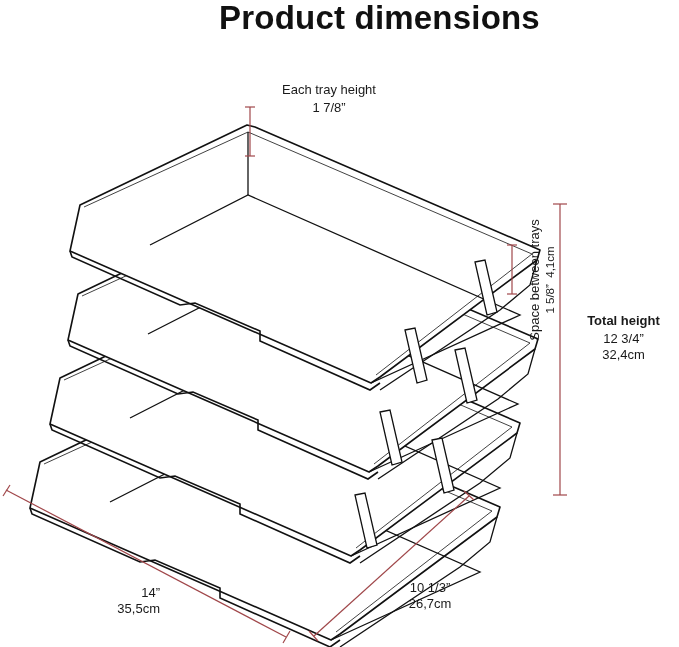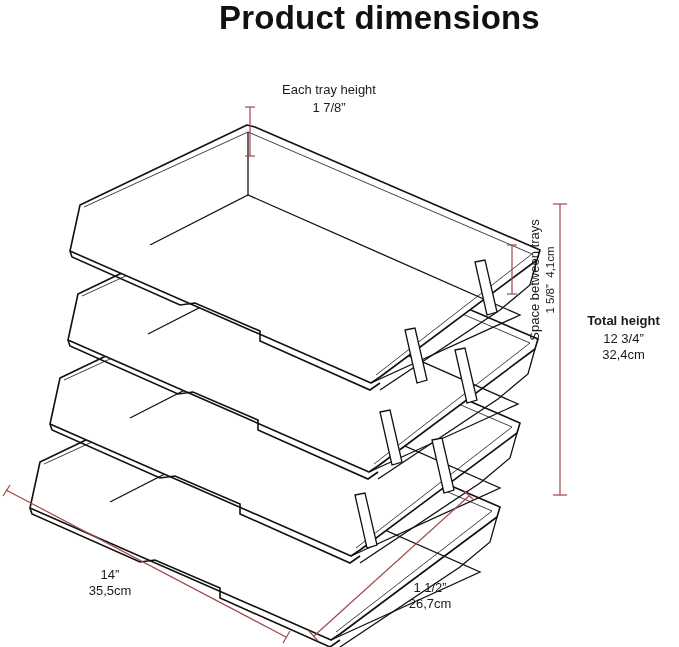--- a/index.html
+++ b/index.html
@@ -4,21 +4,21 @@
   <style>
     html, body { margin: 0; padding: 0; background: #ffffff; }
     body { width: 679px; height: 647px; position: relative; overflow: hidden; font-family: "Liberation Sans", "DejaVu Sans", sans-serif; color: #111; }
     .title { position: absolute; left: 0; top: 0; width: 679px; text-align: center; font-weight: bold; font-size: 33px; line-height: 36px; letter-spacing: 0.2px; color: #111; padding-left: 40px; }
     .label { position: absolute; text-align: center; color: #1a1a1a; }
     .label .head { font-size: 13px; line-height: 20px; }
     .label .v { font-size: 13px; line-height: 16px; }
     .label .bold { font-weight: bold; }
     #lbl-tray { left: 229px; top: 80px; width: 200px; }
     #lbl-total { left: 566px; top: 311px; width: 115px; }
-    #lbl-width { left: 60px; top: 567px; width: 100px; }
+    #lbl-width { left: 60px; top: 585px; width: 100px; text-align: right; }
     #lbl-depth { left: 380px; top: 580px; width: 100px; }
     #lbl-space { position: absolute; left: 470px; top: 262px; width: 150px; height: 36px; transform: rotate(-90deg); transform-origin: center center; text-align: center; }
     #lbl-space .head { font-size: 13px; line-height: 16px; }
     #lbl-space .v { font-size: 11.5px; line-height: 14px; }
     svg { position: absolute; left: 0; top: 0; }
   </style>
 </head>
 <body>
 
 <div class="title">Product dimensions</div>
@@ -116,15 +116,15 @@
   <div class="v">12 3/4”</div>
   <div class="v">32,4cm</div>
 </div>
 
 <div class="label" id="lbl-width">
   <div class="v">14”</div>
   <div class="v">35,5cm</div>
 </div>
 
 <div class="label" id="lbl-depth">
-  <div class="v">1 1/2”</div>
+  <div class="v">10 1/3”</div>
   <div class="v">26,7cm</div>
 </div>
 
 </body></html>

